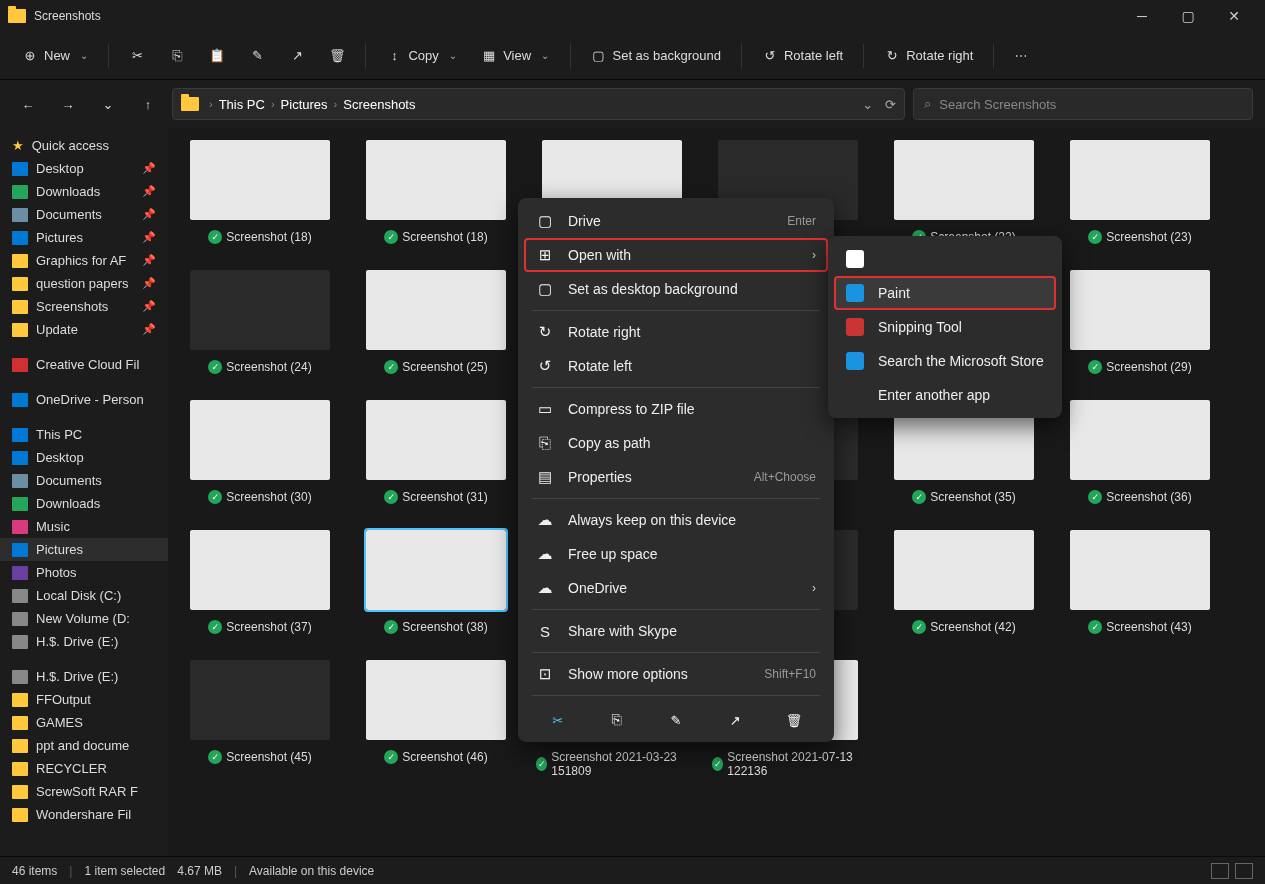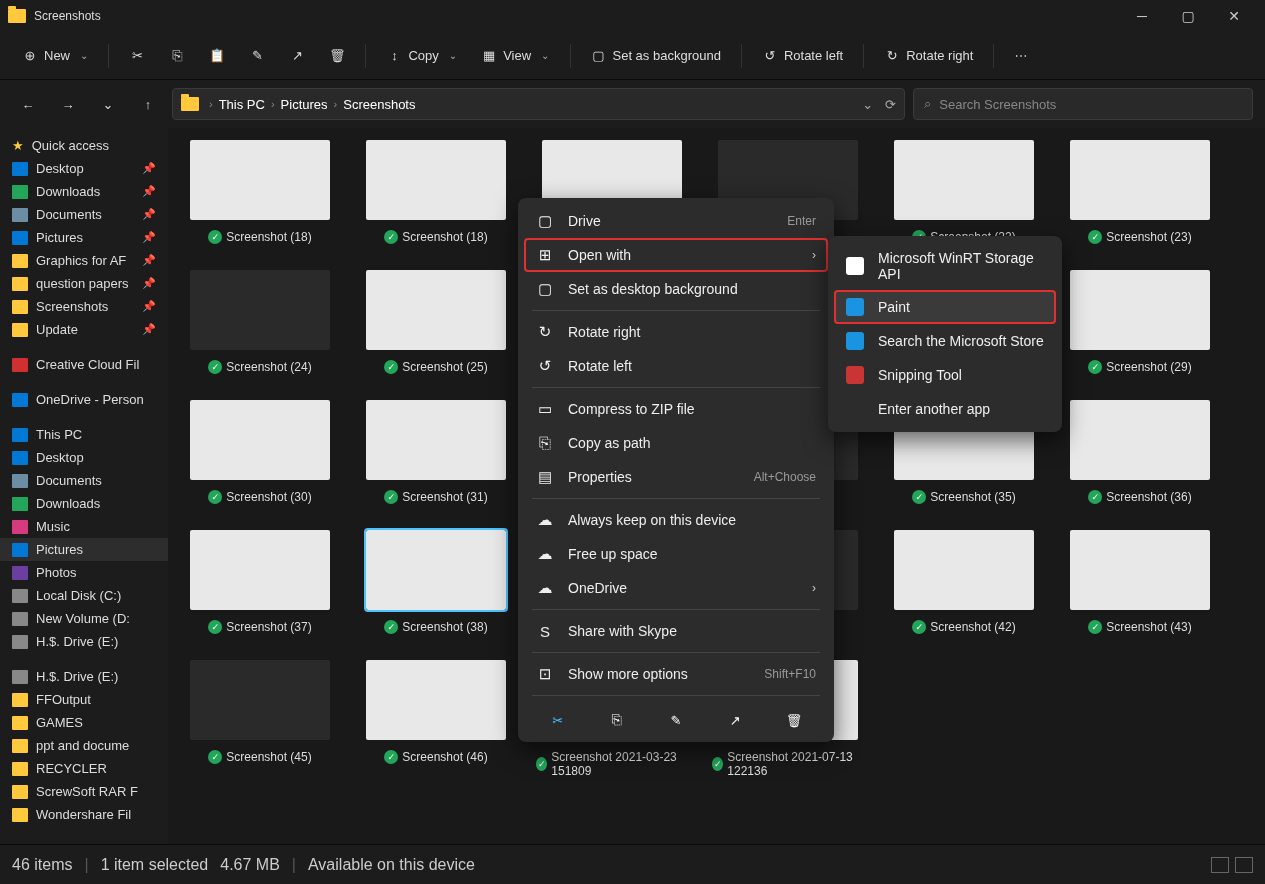--- a/index.html
+++ b/index.html
@@ -31,21 +31,21 @@
 .side-icon { width: 16px; height: 14px; flex-shrink: 0; border-radius: 1px; }
 .side-pin { margin-left: auto; color: #666; font-size: 11px; }
 .grid-area { flex: 1; background: #191919; padding: 12px 16px; position: relative; overflow: hidden; }
 .grid { display: flex; flex-wrap: wrap; gap: 26px 24px; align-content: flex-start; }
 .grid-item { width: 152px; display: flex; flex-direction: column; align-items: center; cursor: pointer; }
 .thumb { width: 140px; height: 80px; background: #e8e8e8; border-radius: 2px; margin-bottom: 10px; position: relative; overflow: hidden; }
 .thumb.dark { background: #2a2a2a; }
 .thumb.selected { outline: 2px solid #4cc2ff; }
 .sync-icon { width: 14px; height: 14px; background: #23a55a; border-radius: 50%; display: inline-flex; align-items: center; justify-content: center; color: #fff; font-size: 9px; margin-right: 4px; }
 .item-label { display: flex; align-items: center; font-size: 12px; color: #ddd; }
-.statusbar { height: 40px; background: #1c1c1c; display: flex; align-items: center; padding: 0 12px; gap: 12px; font-size: 16px; color: #ccc; border-top: 1px solid #0a0a0a; flex-shrink: 0; }
+.statusbar { height: 28px; background: #1c1c1c; display: flex; align-items: center; padding: 0 12px; gap: 12px; font-size: 12px; color: #ccc; border-top: 1px solid #0a0a0a; flex-shrink: 0; }
 .status-sep { color: #555; }
 .status-right { margin-left: auto; display: flex; gap: 6px; }
 .view-toggle { width: 18px; height: 16px; border: 1px solid #666; display: inline-block; }
 .context-menu { position: absolute; top: 70px; left: 350px; width: 316px; background: #2c2c2c; border-radius: 8px; box-shadow: 0 8px 24px rgba(0,0,0,0.6); padding: 6px; z-index: 10; }
 .ctx-item { display: flex; align-items: center; padding: 8px 12px; gap: 14px; border-radius: 4px; font-size: 14px; color: #eee; cursor: pointer; }
 .ctx-item.highlight { outline: 2px solid #e03030; outline-offset: -2px; }
 .ctx-icon { width: 18px; height: 18px; display: inline-flex; align-items: center; justify-content: center; flex-shrink: 0; font-size: 15px; }
 .ctx-short { margin-left: auto; color: #999; font-size: 12px; }
 .ctx-chevron { margin-left: auto; color: #ccc; font-size: 12px; }
 .ctx-sep { height: 1px; background: #444; margin: 4px 8px; }
@@ -519,33 +519,32 @@
             <span style="color: rgb(76, 194, 255);">✂</span>
             <span>⎘</span>
             <span>✎</span>
             <span>↗</span>
             <span>🗑</span>
           </div>
         </div>
       <div class="submenu" id="submenu">
           <div class="sub-item">
             <span class="sub-icon" style="background: rgb(255, 255, 255);"></span>
-            <span>Microsoft WinRT Storage API</span>
           </div>
           <div class="sub-item highlight">
             <span class="sub-icon" style="background: rgb(26, 147, 224);"></span>
             <span>Paint</span>
           </div>
           <div class="sub-item">
+            <span class="sub-icon" style="background: rgb(201, 52, 52);"></span>
+            <span>Snipping Tool</span>
+          </div>
+          <div class="sub-item">
             <span class="sub-icon" style="background: rgb(26, 147, 224);"></span>
             <span>Search the Microsoft Store</span>
-          </div>
-          <div class="sub-item">
-            <span class="sub-icon" style="background: rgb(201, 52, 52);"></span>
-            <span>Snipping Tool</span>
           </div>
           <div class="sub-item">
             <span class="sub-icon" style="background: transparent;"></span>
             <span>Enter another app</span>
           </div>
         </div>
     </div>
   </div>
 
   <div class="statusbar">

